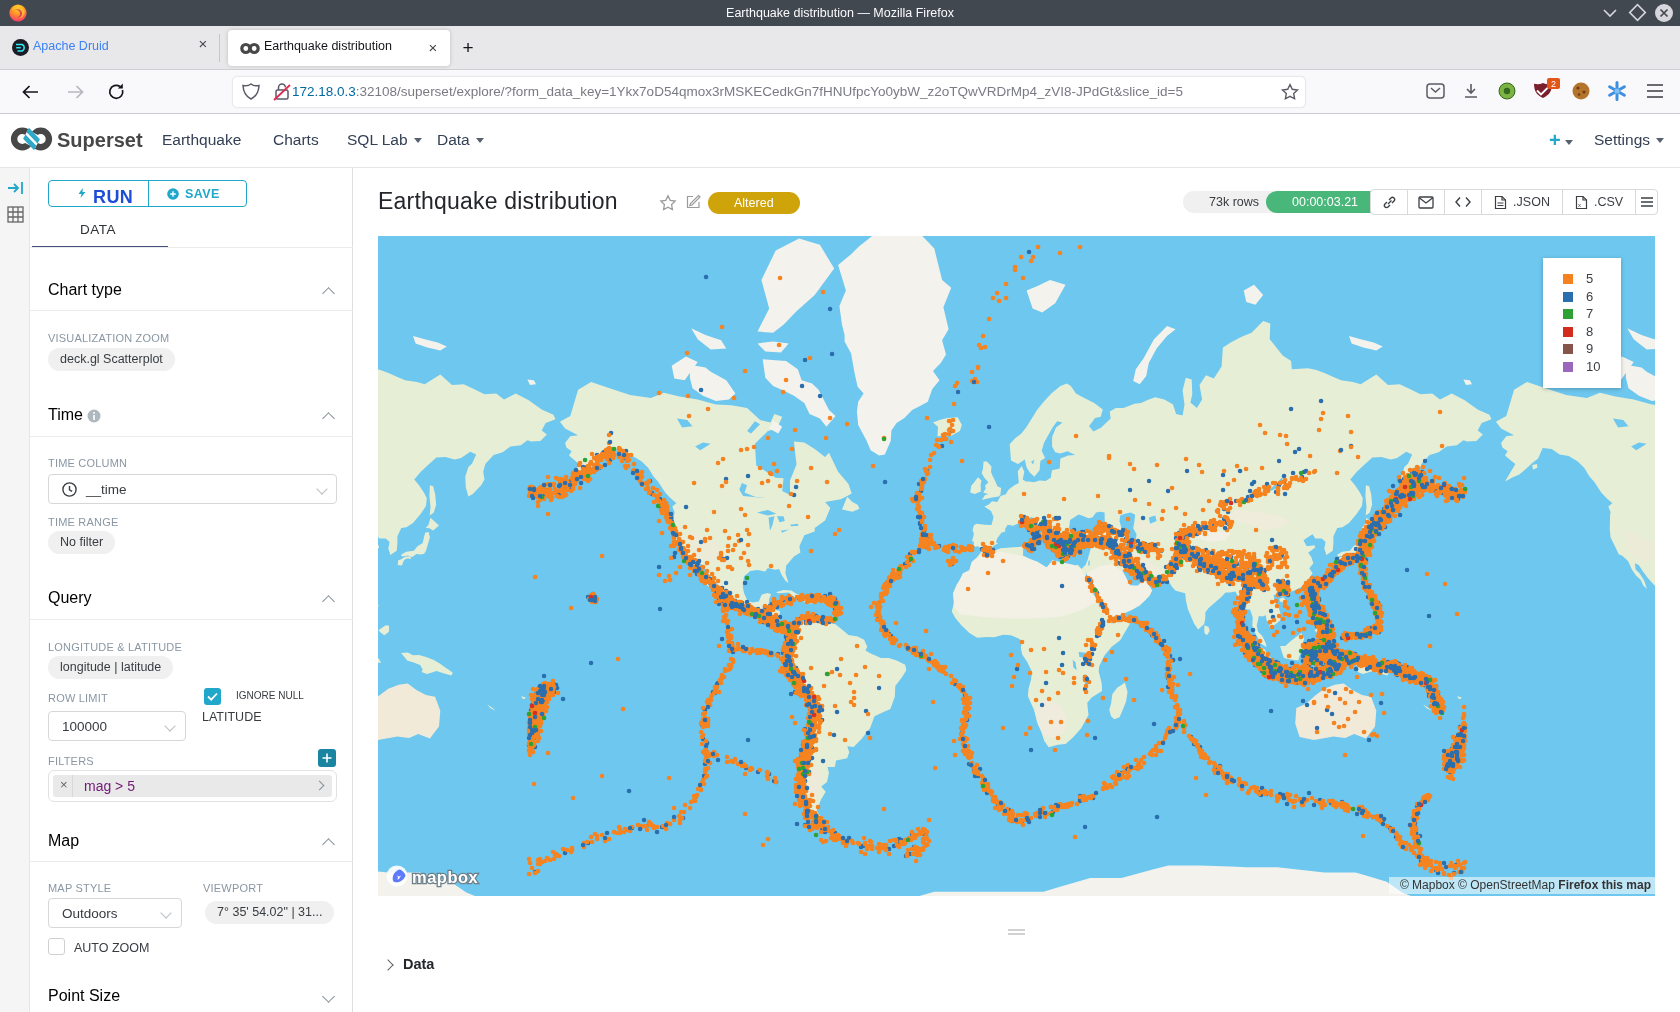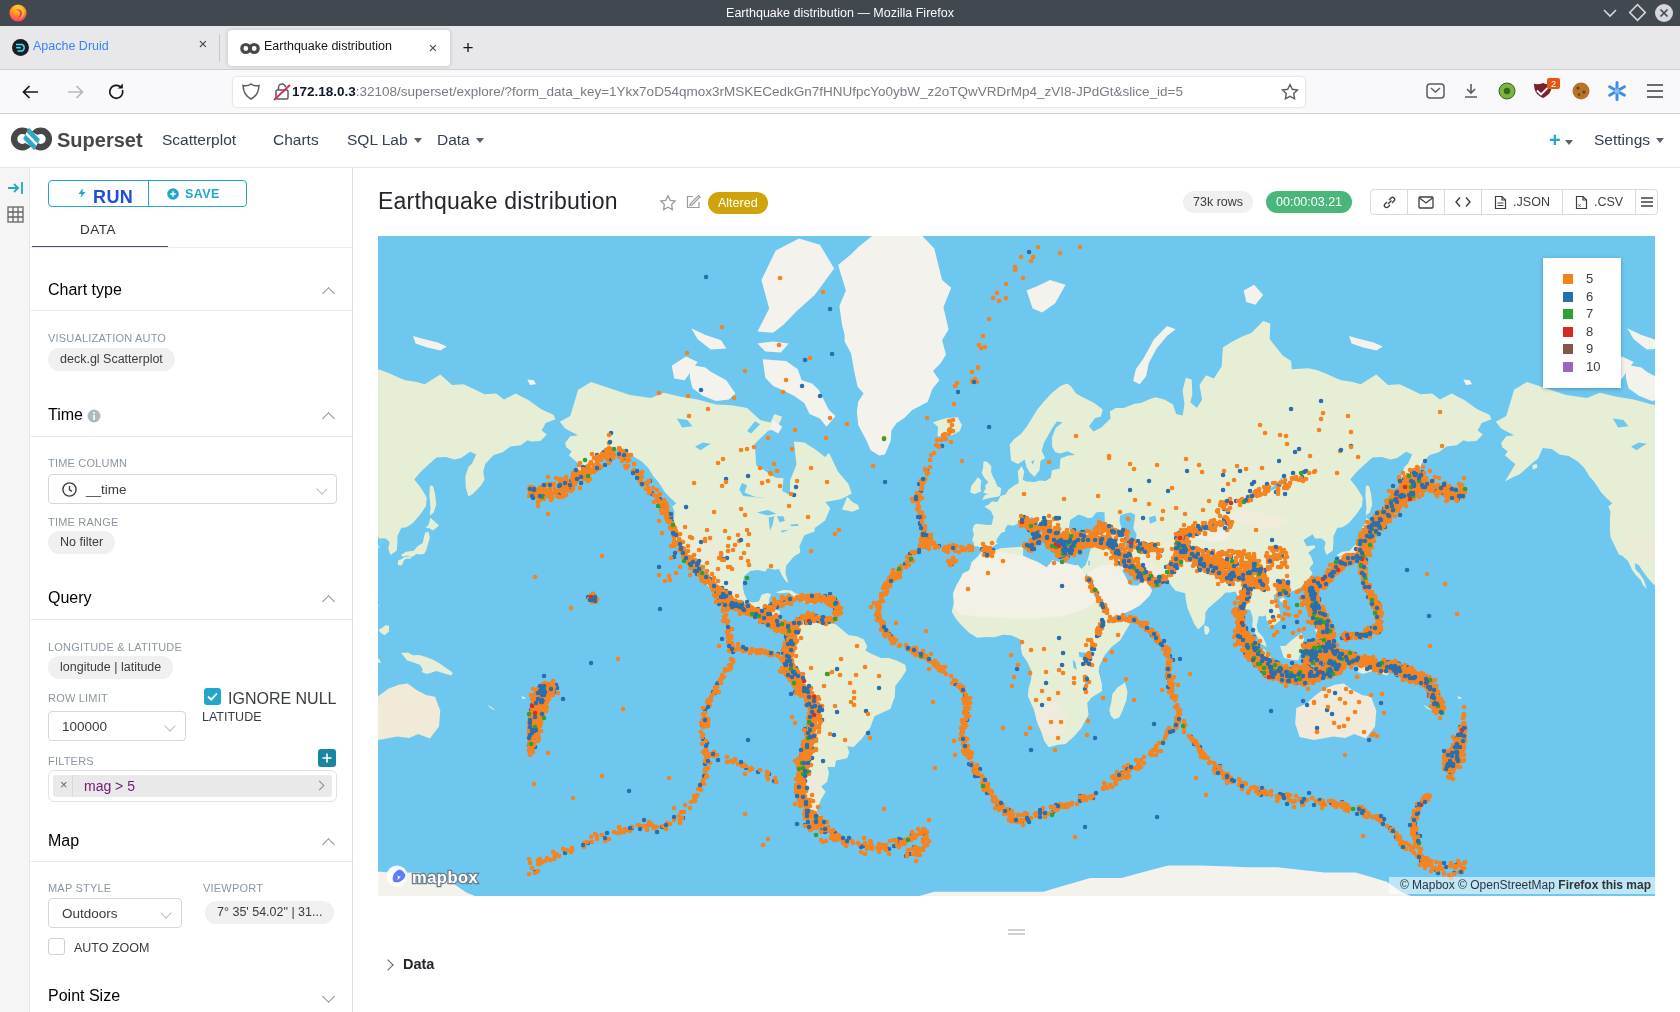--- a/index.html
+++ b/index.html
@@ -31,21 +31,21 @@
 .heading{position:absolute;font-size:16px;color:#000000}
 .pill{position:absolute;background:#f0f0f0;border-radius:12px;font-size:12.5px;color:#383c41;line-height:23px;height:23px;padding:0 12px;white-space:nowrap}
 .selbox{position:absolute;background:#fff;border:1px solid #d7d7d7;border-radius:4px;height:30px;font-size:13.5px;color:#383c41}
 .chev{position:absolute;width:9px;height:9px;border-right:1.6px solid #848e96;border-bottom:1.6px solid #848e96}
 .chev.up{transform:rotate(-135deg)}
 .chev.down{transform:rotate(45deg)}
 .chev.right{transform:rotate(-45deg)}
 .divider{position:absolute;left:0;width:323px;height:1px;background:#ebebeb}
 .selcaret{position:absolute;width:8px;height:8px;border-right:1.3px solid #b9bec3;border-bottom:1.3px solid #b9bec3;transform:rotate(45deg)}
 
-.hpill{position:absolute;border-radius:11px;font-size:12.5px;height:22px;line-height:22px;padding:0 10px}
+.hpill{position:absolute;border-radius:11px;font-size:12.5px;height:22px;line-height:22px;padding:0 26px}
 .btngroup{position:absolute;display:flex;height:26px;border:1px solid #d9d9d9;border-radius:4px;background:#fff}
 .btngroup .seg{border-right:1px solid #d9d9d9;display:flex;align-items:center;justify-content:center;color:#3b3f44;font-size:12.5px}
 .btngroup .seg:last-child{border-right:none}
 </style></head><body>
 <div id="titlebar" class="abs">
     <div class="title">Earthquake distribution — Mozilla Firefox</div>
   </div>
 <svg class="abs" style="left:8px;top:3px" width="20" height="20" viewBox="0 0 20 20" xmlns="http://www.w3.org/2000/svg">
     <defs>
       <radialGradient id="ffg" cx="50%" cy="20%" r="80%">
@@ -93,21 +93,21 @@
     <path d="M112 16.5a6.5 6.5 0 1 0 2.5 3.5" stroke="#15141a" stroke-width="1.7" fill="none"></path>
     <path d="M114.8 13.5v5h-5z" fill="#15141a"></path>
   </svg>
 <div id="urlbar" class="abs"></div>
 <svg class="abs" style="left:238px;top:77px" width="60" height="30" viewBox="0 0 60 30" xmlns="http://www.w3.org/2000/svg">
     <path d="M13 7c2.5 2 5.5 2 8 1.5-.3 6.5-2 10.5-8 13.5-6-3-7.7-7-8-13.5 2.5.5 5.5.5 8-1.5z" stroke="#5b5b66" stroke-width="1.5" fill="none"></path>
     <rect x="38" y="13" width="12" height="9" rx="1.5" stroke="#5b5b66" stroke-width="1.5" fill="none"></rect>
     <path d="M40.5 13v-2.5a3.5 3.5 0 0 1 7 0" stroke="#5b5b66" stroke-width="1.5" fill="none"></path>
     <path d="M36 23L52 8" stroke="#e22850" stroke-width="1.8"></path>
   </svg>
-<div id="urltext" class="abs"><b style="font-weight:bold;color:#0f172a">172.18.0.3</b><span class="dim">:32108/superset/explore/?form_data_key=1Ykx7oD54qmox3rMSKECedkGn7fHNUfpcYo0ybW_z2oTQwVRDrMp4_zVI8-JPdGt&amp;slice_id=5</span></div>
+<div id="urltext" class="abs"><b style="font-weight:normal;color:#0369a1">172.18.0.3</b><span class="dim">:32108/superset/explore/?form_data_key=1Ykx7oD54qmox3rMSKECedkGn7fHNUfpcYo0ybW_z2oTQwVRDrMp4_zVI8-JPdGt&amp;slice_id=5</span></div>
 <svg class="abs" style="left:1280px;top:82px" width="20" height="20" viewBox="0 0 20 20" xmlns="http://www.w3.org/2000/svg">
     <path d="M10 2.5l2.3 4.8 5.2.7-3.8 3.6.9 5.2-4.6-2.5-4.6 2.5.9-5.2L2.5 8l5.2-.7z" stroke="#5b5b66" stroke-width="1.4" fill="none"></path>
   </svg>
 <svg class="abs" style="left:1425px;top:70px" width="250" height="44" viewBox="0 0 250 44" xmlns="http://www.w3.org/2000/svg">
     <rect x="2" y="14" width="17" height="14" rx="3" stroke="#5b5b66" stroke-width="1.5" fill="none"></rect>
     <path d="M6 18l4.5 4 4.5-4" stroke="#5b5b66" stroke-width="1.5" fill="none"></path>
     <path d="M46 14v9m-4-4l4 4 4-4M40 27h12" stroke="#5b5b66" stroke-width="1.6" fill="none"></path>
     <circle cx="82" cy="21" r="8" fill="#7cb342"></circle>
     <circle cx="82" cy="21" r="8" stroke="#33691e" stroke-width="1" fill="none"></circle>
     <circle cx="82" cy="21" r="3.2" fill="#33691e"></circle>
@@ -131,21 +131,21 @@
       <circle cx="12.3" cy="13" r="8.2"></circle>
       <circle cx="30.7" cy="13" r="8.2"></circle>
     </g>
     <g transform="translate(21.5,13) rotate(-62)">
       <rect x="-6.5" y="-7.5" width="13" height="15" fill="#fff"></rect>
       <rect x="-6.2" y="-7.5" width="5" height="15" fill="#2fa8c9" transform="skewX(-18)"></rect>
       <rect x="1.2" y="-7.5" width="5" height="15" fill="#2fa8c9" transform="skewX(-18)"></rect>
     </g>
     <text x="47" y="20.5" font-size="20px" font-weight="bold" fill="#474747" font-family="Liberation Sans">Superset</text>
   </svg>
-<div class="navitem abs" style="left:162px;top:131px">Scatterplot</div>
+<div class="navitem abs" style="left:162px;top:131px">Earthquake</div>
 <div class="navitem abs" style="left:273px;top:131px">Charts</div>
 <div class="navitem abs" style="left:347px;top:131px">SQL Lab<span class="caret"></span></div>
 <div class="navitem abs" style="left:437px;top:131px">Data<span class="caret"></span></div>
 <div class="abs" style="left:1549px;top:129px;color:#20a7c9;font-size:20px;font-weight:bold">+<span class="caret" style="border-top-color:#59606e;margin-left:4px"></span></div>
 <div class="navitem abs" style="left:1594px;top:131px">Settings<span class="caret"></span></div>
 <div id="rail" class="abs"></div>
 <svg class="abs" style="left:6px;top:180px" width="20" height="16" viewBox="0 0 20 16" xmlns="http://www.w3.org/2000/svg">
     <path d="M2 8h10m-4-4l4 4-4 4M16 2v12" stroke="#20a7c9" stroke-width="1.8" fill="none"></path>
   </svg>
 <svg class="abs" style="left:7px;top:206px" width="18" height="18" viewBox="0 0 18 18" xmlns="http://www.w3.org/2000/svg">
@@ -165,21 +165,21 @@
     <circle cx="7" cy="7" r="5.8" fill="#20a7c9"></circle>
     <path d="M7 4.2v5.6M4.2 7h5.6" stroke="#fff" stroke-width="1.4"></path>
   </svg>
 <div class="abs" style="left:185px;top:187px;font-size:12.5px;font-weight:bold;color:#20a7c9;letter-spacing:.4px">SAVE</div>
 <div class="abs" style="left:80px;top:222px;font-size:13.5px;color:#2f3237;letter-spacing:.5px">DATA</div>
 <div class="abs" style="left:32px;top:246px;width:136px;height:2px;background:#454e7c"></div>
 <div class="divider abs" style="left:30px;top:247px"></div>
 <div class="heading abs" style="left:48px;top:281px">Chart type</div>
 <div class="chev up abs" style="left:324px;top:289px"></div>
 <div class="divider abs" style="left:30px;top:310px"></div>
-<div class="seclabel abs" style="left:48px;top:332px">VISUALIZATION AUTO</div>
+<div class="seclabel abs" style="left:48px;top:332px">VISUALIZATION ZOOM</div>
 <div class="pill abs" style="left:48px;top:348px">deck.gl Scatterplot</div>
 <div class="heading abs" style="left:48px;top:406px">Time</div>
 <svg class="abs" style="left:87px;top:409px" width="14" height="14" viewBox="0 0 14 14" xmlns="http://www.w3.org/2000/svg">
     <circle cx="7" cy="7" r="6.5" fill="#aeb9bf"></circle>
     <rect x="6.2" y="6" width="1.6" height="5" fill="#fff"></rect>
     <rect x="6.2" y="3" width="1.6" height="1.8" fill="#fff"></rect>
   </svg>
 <div class="chev up abs" style="left:324px;top:414px"></div>
 <div class="divider abs" style="left:30px;top:436px"></div>
 <div class="seclabel abs" style="left:48px;top:457px">TIME COLUMN</div>
@@ -195,21 +195,21 @@
 <div class="heading abs" style="left:48px;top:589px">Query</div>
 <div class="chev up abs" style="left:324px;top:597px"></div>
 <div class="divider abs" style="left:30px;top:619px"></div>
 <div class="seclabel abs" style="left:48px;top:641px">LONGITUDE &amp; LATITUDE</div>
 <div class="pill abs" style="left:48px;top:656px">longitude | latitude</div>
 <div class="seclabel abs" style="left:48px;top:692px">ROW LIMIT</div>
 <div class="abs" style="left:204px;top:688px;width:17px;height:17px;background:#20a7c9;border-radius:3px"></div>
 <svg class="abs" style="left:204px;top:688px" width="17" height="17" viewBox="0 0 17 17" xmlns="http://www.w3.org/2000/svg">
     <path d="M4 8.5l3.2 3.2 5.8-6.2" stroke="#fff" stroke-width="1.8" fill="none"></path>
   </svg>
-<div class="abs" style="left:228px;top:690px;font-size:16px;color:#383c41">IGNORE NULL</div>
+<div class="abs" style="left:236px;top:690px;font-size:10px;color:#383c41">IGNORE NULL</div>
 <div class="abs" style="left:202px;top:710px;font-size:12.5px;color:#383c41">LATITUDE</div>
 <div class="selbox abs" style="left:48px;top:711px;width:138px"></div>
 <div class="abs" style="left:62px;top:719px;font-size:13.5px;color:#383c41">100000</div>
 <div class="selcaret abs" style="left:166px;top:722px"></div>
 <div class="seclabel abs" style="left:48px;top:755px">FILTERS</div>
 <div class="abs" style="left:318px;top:749px;width:18px;height:18px;background:#1a85a0;border-radius:3px"></div>
 <svg class="abs" style="left:318px;top:749px" width="18" height="18" viewBox="0 0 18 18" xmlns="http://www.w3.org/2000/svg">
     <path d="M9 4.5v9M4.5 9h9" stroke="#fff" stroke-width="1.6"></path>
   </svg>
 <div class="abs" style="left:48px;top:770px;width:289px;height:32px;border:1px solid #e2e2e2;border-radius:6px"></div>

